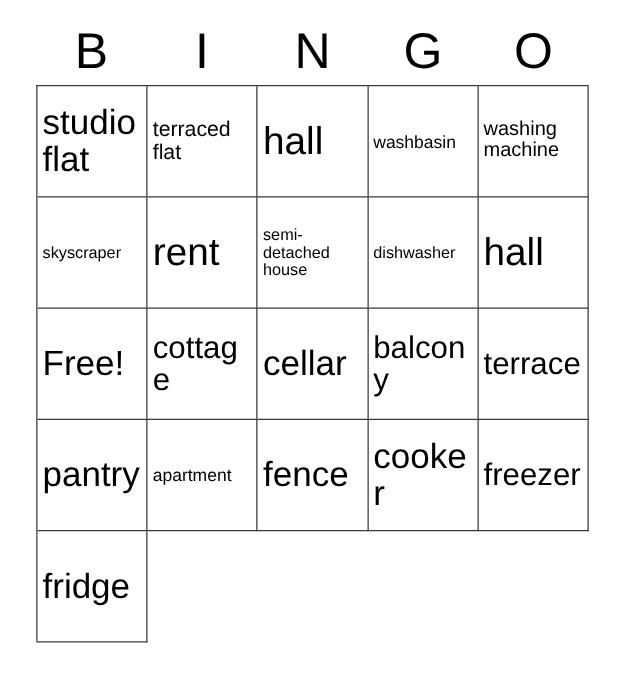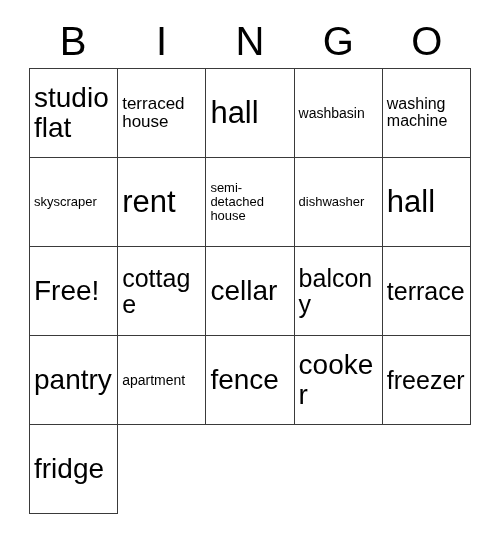--- a/index.html
+++ b/index.html
@@ -95,21 +95,21 @@
     <div class="header-cell">N</div>
     <div class="header-cell">G</div>
     <div class="header-cell">O</div>
   </div>
 
   <div class="grid" id="bingo-grid">
       <div class="cell">
         <span class="cell-text fs-xl">studio flat</span>
       </div>
       <div class="cell">
-        <span class="cell-text fs-s">terraced house</span>
+        <span class="cell-text fs-s">terraced flat</span>
       </div>
       <div class="cell">
         <span class="cell-text fs-xxl">hall</span>
       </div>
       <div class="cell">
         <span class="cell-text fs-xs">washbasin</span>
       </div>
       <div class="cell">
         <span class="cell-text fs-m">washing machine</span>
       </div>

